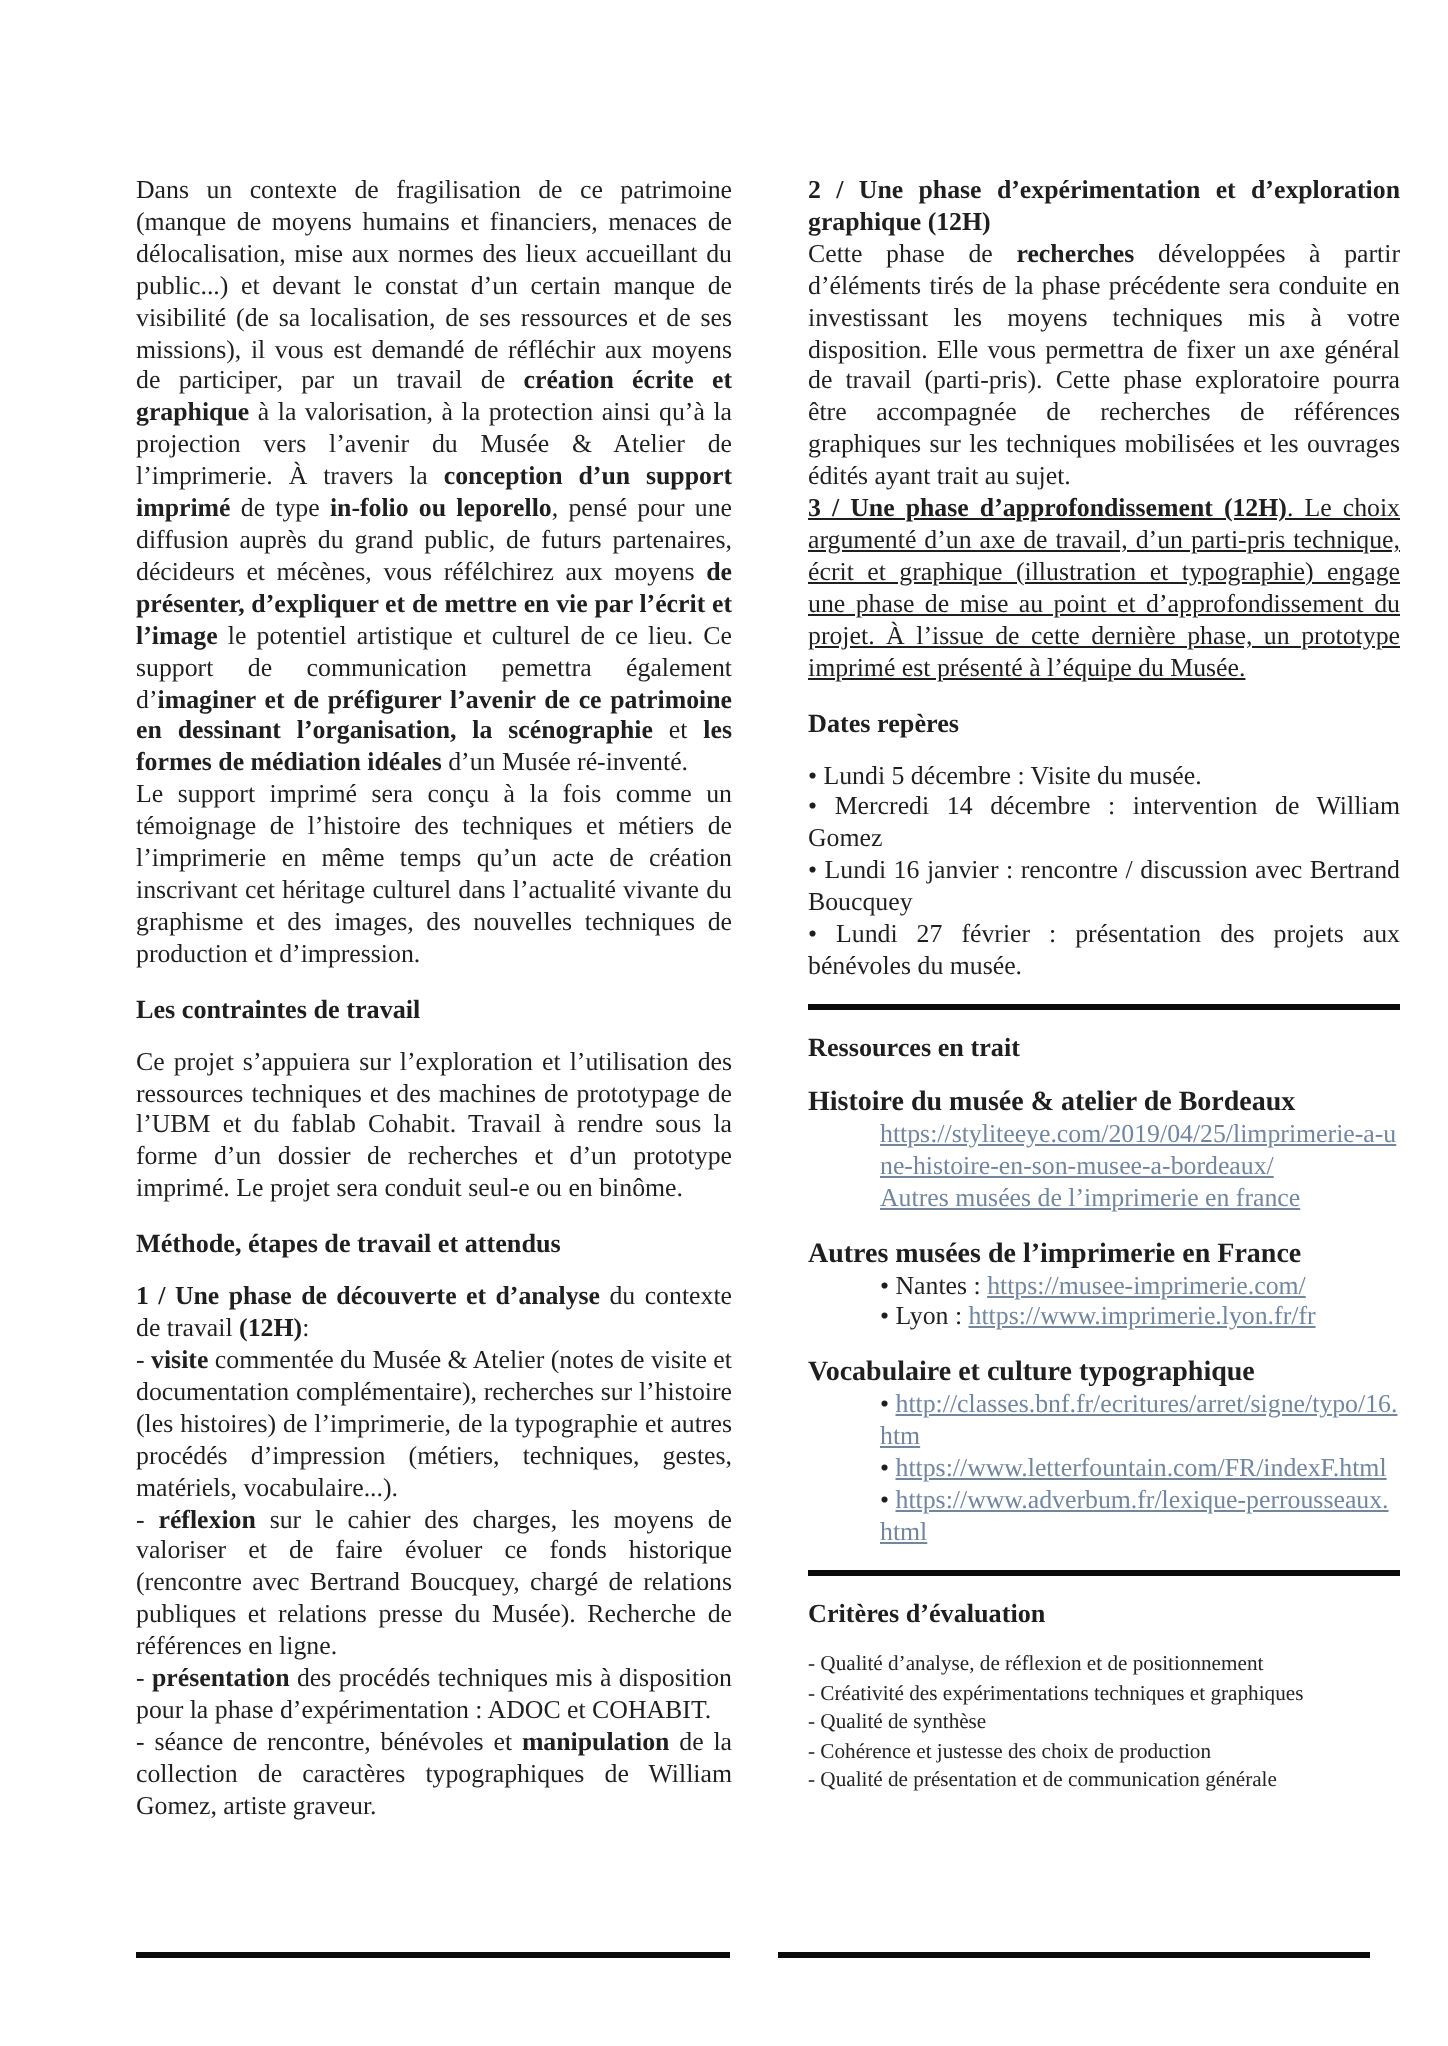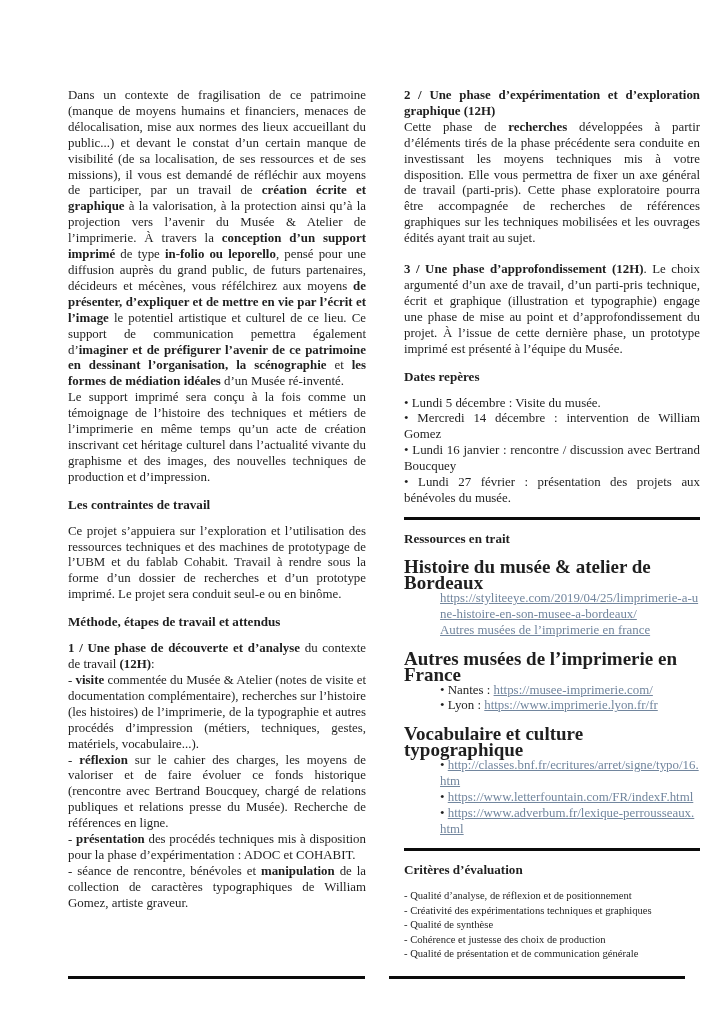--- a/index.html
+++ b/index.html
@@ -12,28 +12,28 @@
   body{width:724px;height:1023px;position:relative;overflow:hidden;
        font-family:"Liberation Serif","DejaVu Serif",serif;color:var(--text);}
   .page{position:absolute;inset:0;background:var(--bg);}
   .col{position:absolute;top:88px;}
   #col-left{left:68px;width:298px;}
   #col-right{left:404px;width:296px;}
   p{margin:0;font-size:12.9px;line-height:15.9px;text-align:justify;}
   p.left{text-align:left;margin-left:36px;}
   p.small{font-size:10.6px;line-height:14.6px;text-align:left;color:#242424;}
   h3{font-size:13.1px;line-height:16px;margin:11px 0 11px;font-weight:bold;}
-  h4{font-size:19px;line-height:16px;margin:12px 0 0;font-weight:bold;}
+  h4{font-size:14px;line-height:16px;margin:12px 0 0;font-weight:bold;}
   .rule{height:3px;background:var(--rule);margin:10px 0 0;}
   .final-rule{position:absolute;top:976px;height:3px;background:var(--rule);}
   #final-rule-left{left:68px;width:297px;}
   #final-rule-right{left:389px;width:296px;}
   .b{font-weight:bold;}
   .link{color:var(--link);text-decoration:underline;word-break:break-all;cursor:pointer;}
-  .gap-top{margin-top:15px;}
+  .gap-top{text-decoration:underline;}
 </style>
 </head>
 <body>
 
 <div class="page">
   <div class="col" id="col-left">
       <p><span class="run">Dans un contexte de fragilisation de ce patrimoine (manque de moyens humains et financiers, menaces de délocalisation, mise aux normes des lieux accueillant du public...) et devant le constat d’un certain manque de visibilité (de sa localisation, de ses ressources et de ses missions), il vous est demandé de réfléchir aux moyens de participer, par un travail de </span><span class="run b">création écrite et graphique</span><span class="run"> à la valorisation, à la protection ainsi qu’à la projection vers l’avenir du Musée &amp; Atelier de l’imprimerie. À travers la </span><span class="run b">conception d’un support imprimé</span><span class="run"> de type </span><span class="run b">in-folio ou leporello</span><span class="run">, pensé pour une diffusion auprès du grand public, de futurs partenaires, décideurs et mécènes, vous réfélchirez aux moyens </span><span class="run b">de présenter, d’expliquer et de mettre en vie par l’écrit et l’image</span><span class="run"> le potentiel artistique et culturel de ce lieu. Ce support de communication pemettra également d’</span><span class="run b">imaginer et de préfigurer l’avenir de ce patrimoine en dessinant l’organisation, la scénographie</span><span class="run"> et </span><span class="run b">les formes de médiation idéales</span><span class="run"> d’un Musée ré-inventé.</span></p>
       <p><span class="run">Le support imprimé sera conçu à la fois comme un témoignage de l’histoire des techniques et métiers de l’imprimerie en même temps qu’un acte de création inscrivant cet héritage culturel dans l’actualité vivante du graphisme et des images, des nouvelles techniques de production et d’impression.</span></p>
       <h3><span class="run b">Les contraintes de travail</span></h3>
       <p><span class="run">Ce projet s’appuiera sur l’exploration et l’utilisation des ressources techniques et des machines de prototypage de l’UBM et du fablab Cohabit. Travail à rendre sous la forme d’un dossier de recherches et d’un prototype imprimé. Le projet sera conduit seul-e ou en binôme.</span></p>

